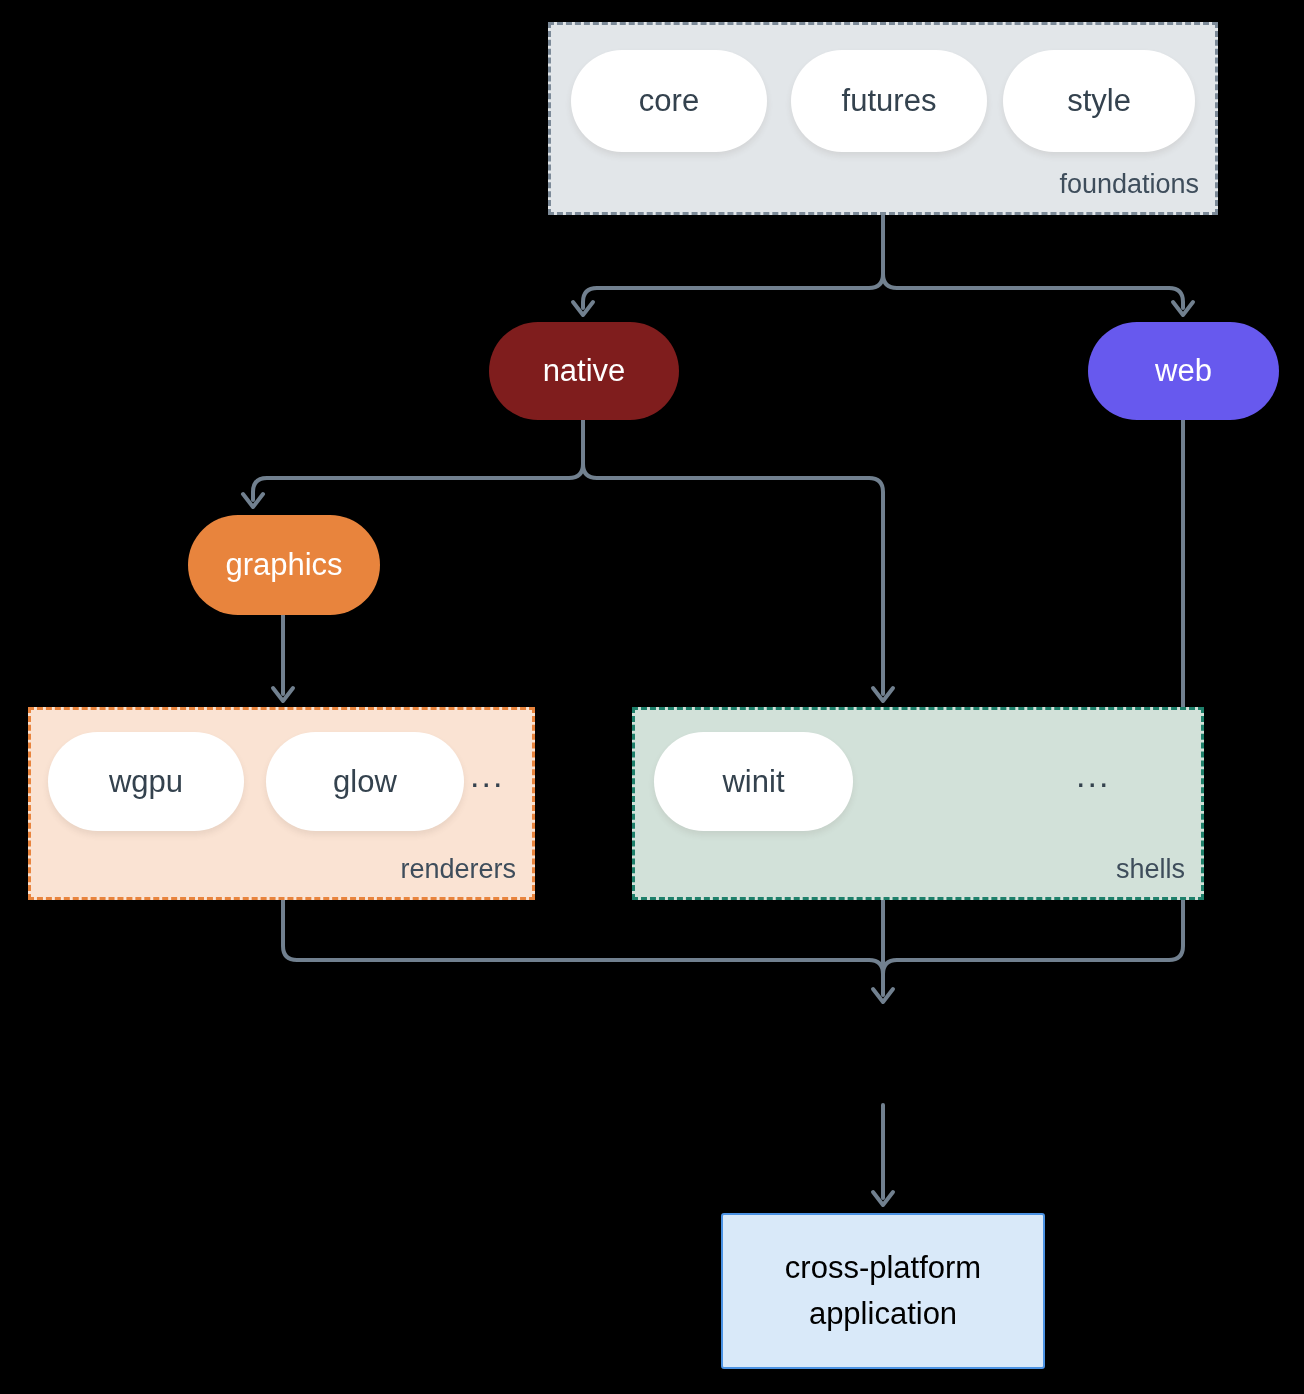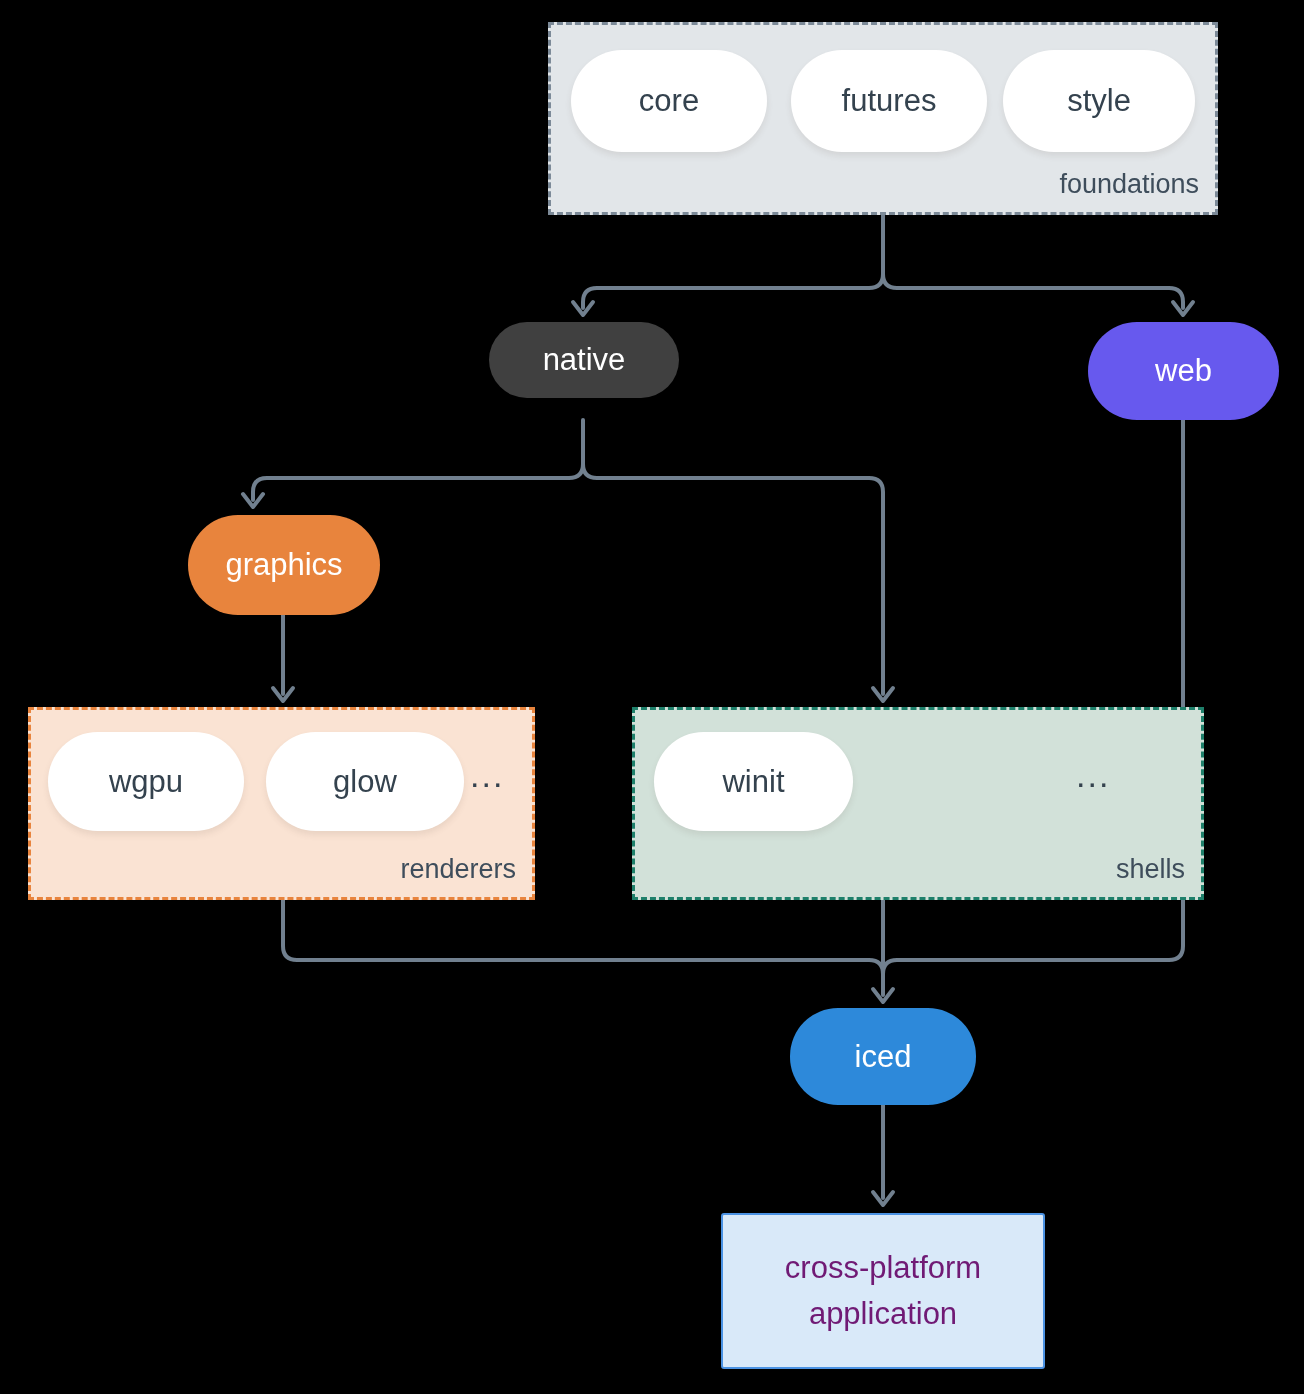--- a/index.html
+++ b/index.html
@@ -26,38 +26,38 @@
   .pill.in-group{box-shadow:0 4px 6px rgba(90,70,60,0.10);}
   .pill.colored{color:#ffffff;}
   .p-core{left:20px;top:25px;width:196px;height:102px;}
   .p-futures{left:240px;top:25px;width:196px;height:102px;}
   .p-style{left:452px;top:25px;width:192px;height:102px;}
   .p-wgpu{left:17px;top:22px;width:196px;height:99px;}
   .p-glow{left:235px;top:22px;width:198px;height:99px;}
   .p-winit{left:19px;top:22px;width:199px;height:99px;}
   .p-glutin{left:239px;top:22px;width:196px;height:99px;}
 
-  .p-native{left:489px;top:322px;width:190px;height:76px;background:#404040;}
+  .p-native{left:489px;top:322px;width:190px;height:98px;background:#7f1d1d;}
   .p-web{left:1088px;top:322px;width:191px;height:98px;background:#6759ee;}
   .p-graphics{left:188px;top:515px;width:192px;height:100px;background:#e8843d;}
   .p-iced{left:790px;top:1008px;width:186px;height:97px;background:#2d89da;border-radius:48px;}
 
   .ellipsis{
     position:absolute;font-size:34px;color:#34424e;letter-spacing:2px;
   }
   .e-renderers{left:439px;top:46px;}
   .e-shells{left:441px;top:46px;}
 
   .app-box{
     position:absolute;left:721px;top:1213px;width:324px;height:156px;
     box-sizing:border-box;background:#d9e9f9;border:2px solid #4b92e3;border-radius:3px;
     display:flex;align-items:center;justify-content:center;text-align:center;
   }
   .app-box .app-text{
-    width:260px;font-size:31px;line-height:1.5;color:#701a75;
+    width:260px;font-size:31px;line-height:1.5;color:#000000;
   }
 </style>
 </head>
 <body>
 
 <div class="stage">
 
   <svg class="edges" width="1304" height="1394" viewBox="0 0 1304 1394">
 
     <path class="edge" d="M883 215 V274 Q883 288 869 288 H597 Q583 288 583 302 V308"></path>
@@ -100,19 +100,18 @@
     <div class="ellipsis e-renderers">...</div>
     <div class="group-label">renderers</div>
   </div>
 
   <div class="group g-shells">
     <div class="pill in-group p-winit">winit</div>
     <div class="ellipsis e-shells">...</div>
     <div class="group-label">shells</div>
   </div>
 
-  <div class="pill colored p-iced">iced</div>
 
   <div class="app-box">
     <div class="app-text">cross-platform application</div>
   </div>
 
 </div>
 
 </body></html>

